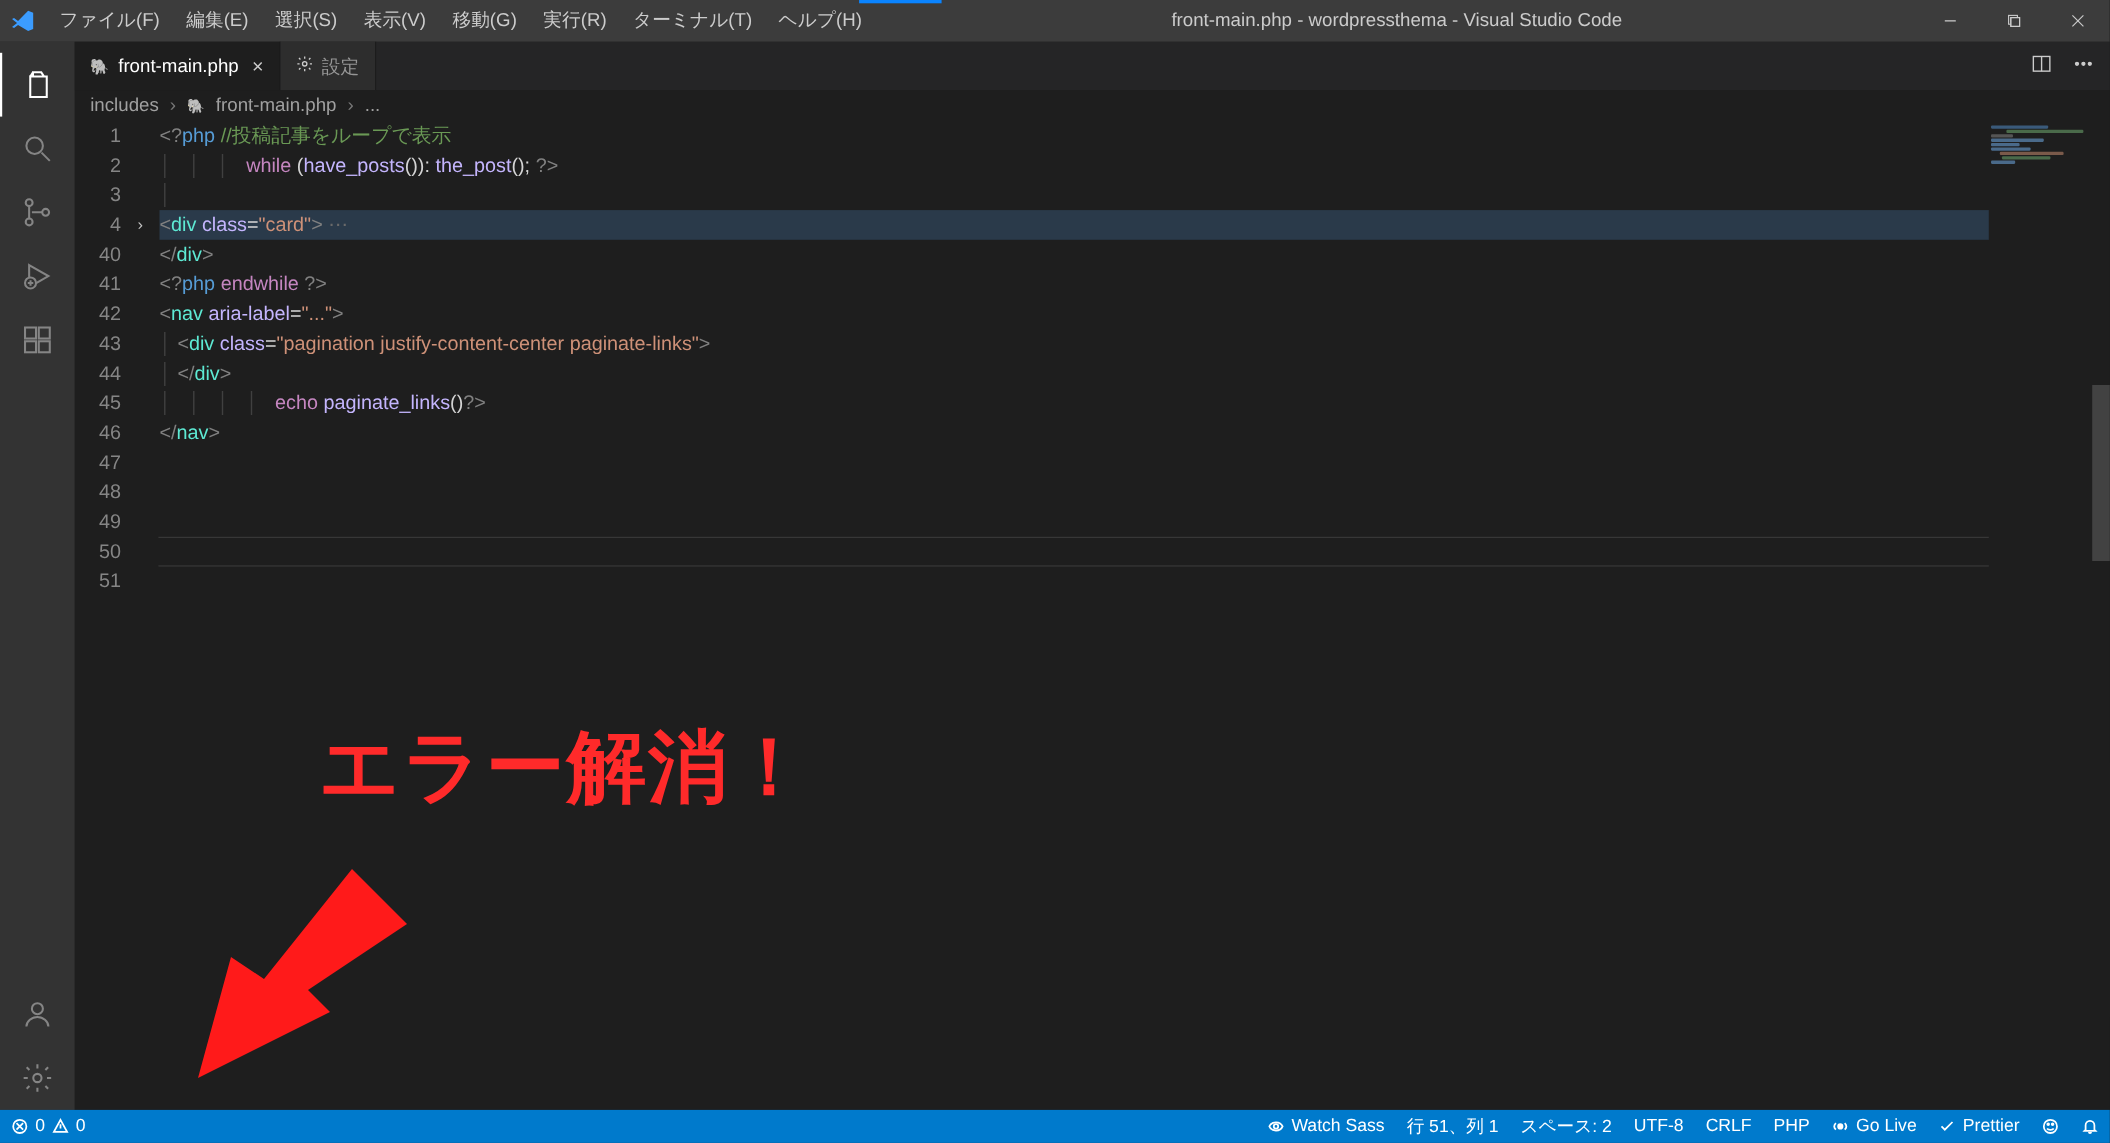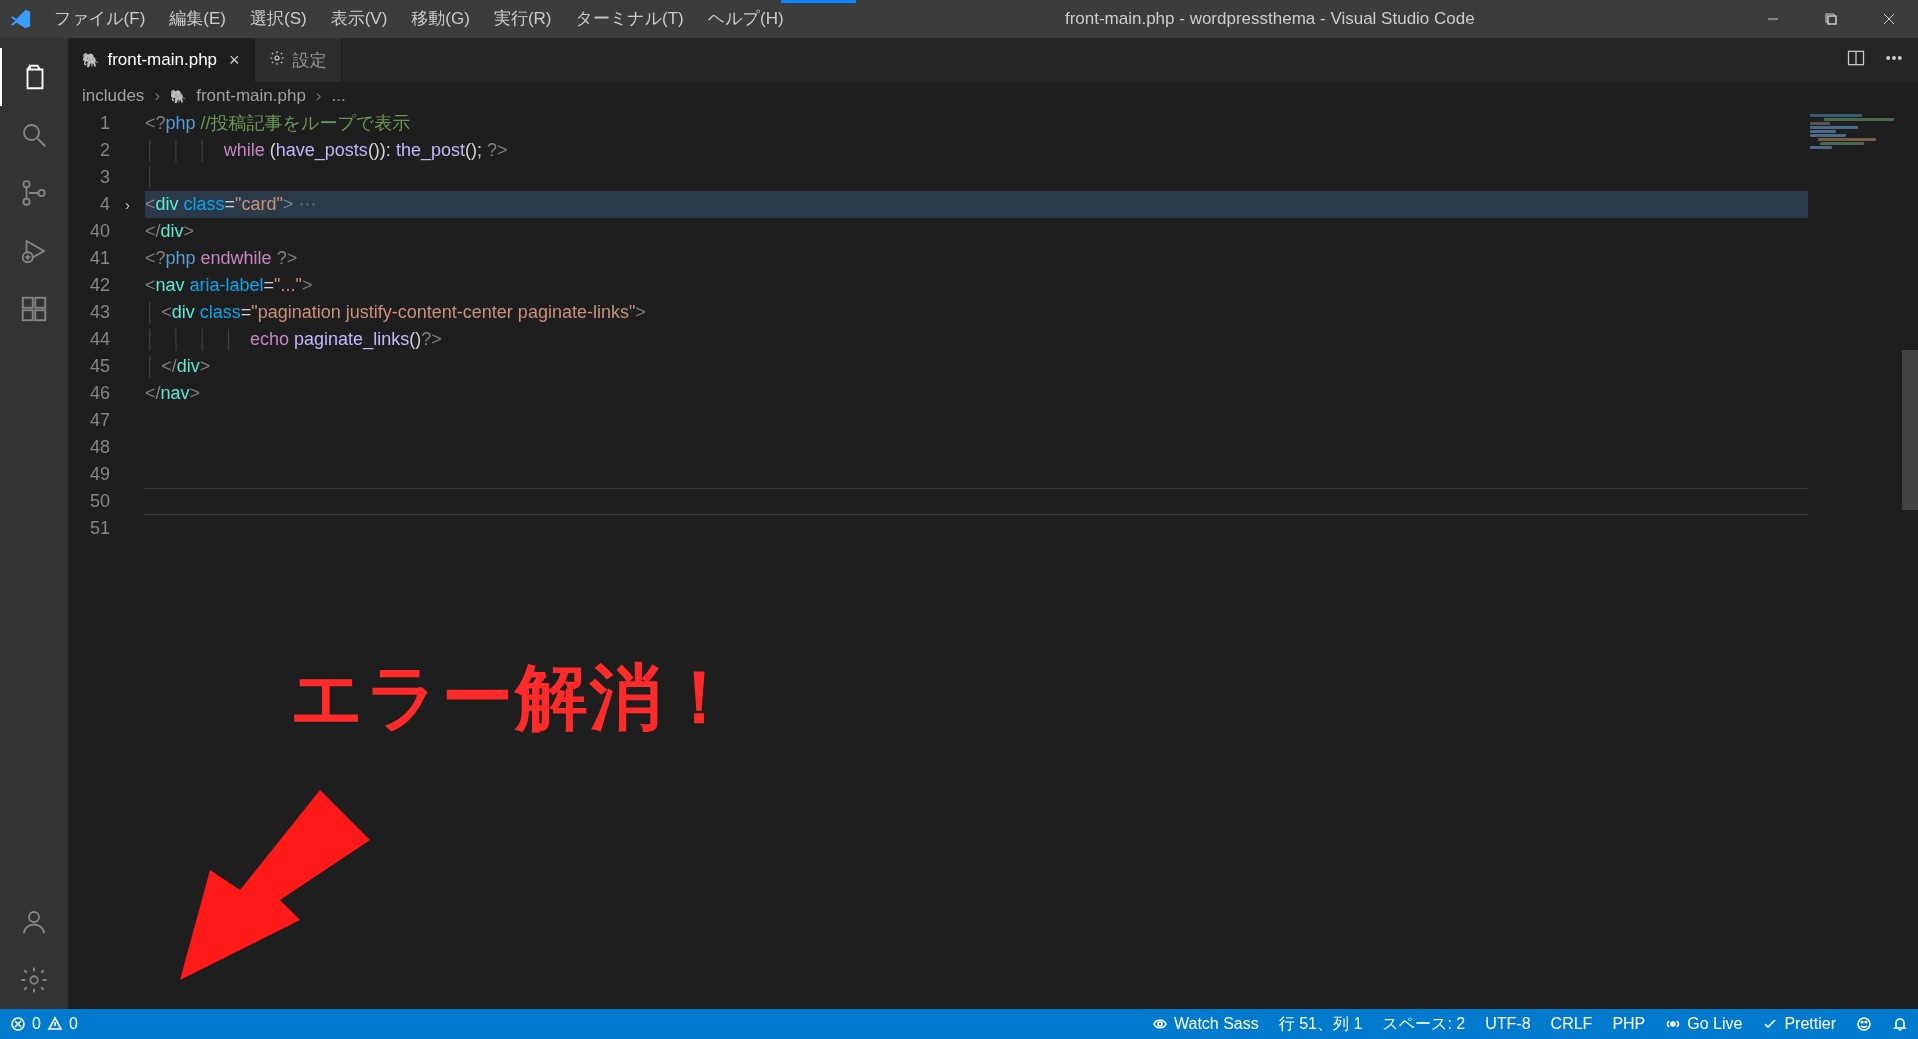--- a/index.html
+++ b/index.html
@@ -45,21 +45,21 @@
 .editor .foldcol{position:absolute;left:54px;top:0;width:22px;}
 .editor .foldcol .fold{position:absolute;color:#c5c5c5;font-size:15px;left:3px;}
 .editor .code{position:absolute;left:77px;right:110px;top:0;}
 .editor .code .ln{height:27px;white-space:pre;}
 .editor .code .ln.hl{background:#2a3a4a;}
 .editor .guides{display:inline-block;color:#404040;}
 .ellip{color:#6a6a6a;}
 
 .c-tagdel{color:#808080;}
 .c-tag{color:#5eead4;}
-.c-attr{color:#0ea5e9;}
+.c-attr{color:#c4b5fd;}
 .c-str{color:#ce9178;}
 .c-kw{color:#569cd6;}
 .c-com{color:#6a9955;}
 .c-func{color:#c4b5fd;}
 .c-txt{color:#d4d4d4;}
 .c-lbl{color:#c586c0;}
 .cursorline{position:absolute;left:76px;right:110px;top:378px;height:27px;border:1px solid #3a3a3a;border-left:none;border-right:none;}
 
 .minimap{position:absolute;right:20px;top:0;width:100px;height:100%;}
 .minimap .mm{position:absolute;right:0;top:4px;width:88px;height:38px;}
@@ -230,22 +230,22 @@
   <div class="cursorline"></div>
   <div class="code" id="code">
       <div class="ln"><span class="c-tagdel">&lt;?</span><span class="c-kw">php </span><span class="c-com">//投稿記事をループで表示</span></div>
       <div class="ln"><span class="guides">│   │   │   </span><span class="c-lbl">while </span><span class="c-txt">(</span><span class="c-func">have_posts</span><span class="c-txt">()):</span><span class="c-txt"> </span><span class="c-func">the_post</span><span class="c-txt">(); </span><span class="c-tagdel">?&gt;</span></div>
       <div class="ln"><span class="guides">│</span></div>
       <div class="ln hl"><span class="c-tagdel">&lt;</span><span class="c-tag">div </span><span class="c-attr">class</span><span class="c-txt">=</span><span class="c-str">"card"</span><span class="c-tagdel">&gt;</span><span class="ellip"> ⋯</span></div>
       <div class="ln"><span class="c-tagdel">&lt;/</span><span class="c-tag">div</span><span class="c-tagdel">&gt;</span></div>
       <div class="ln"><span class="c-tagdel">&lt;?</span><span class="c-kw">php </span><span class="c-lbl">endwhile </span><span class="c-tagdel">?&gt;</span></div>
       <div class="ln"><span class="c-tagdel">&lt;</span><span class="c-tag">nav </span><span class="c-attr">aria-label</span><span class="c-txt">=</span><span class="c-str">"..."</span><span class="c-tagdel">&gt;</span></div>
       <div class="ln"><span class="guides">│ </span><span class="c-tagdel">&lt;</span><span class="c-tag">div </span><span class="c-attr">class</span><span class="c-txt">=</span><span class="c-str">"pagination justify-content-center paginate-links"</span><span class="c-tagdel">&gt;</span></div>
+      <div class="ln"><span class="guides">│ </span><span class="c-tagdel">&lt;/</span><span class="c-tag">div</span><span class="c-tagdel">&gt;</span></div>
       <div class="ln"><span class="guides">│   │   │   │   </span><span class="c-lbl">echo </span><span class="c-func">paginate_links</span><span class="c-txt">()</span><span class="c-tagdel">?&gt;</span></div>
-      <div class="ln"><span class="guides">│ </span><span class="c-tagdel">&lt;/</span><span class="c-tag">div</span><span class="c-tagdel">&gt;</span></div>
       <div class="ln"><span class="c-tagdel">&lt;/</span><span class="c-tag">nav</span><span class="c-tagdel">&gt;</span></div>
       <div class="ln"></div>
       <div class="ln"></div>
       <div class="ln"></div>
       <div class="ln"></div>
     </div>
   <div class="minimap">
     <div class="mm">
       <div style="width:52px;background:#3a5a7a"></div>
       <div style="width:70px;background:#4a6a4a;margin-left:14px"></div>

